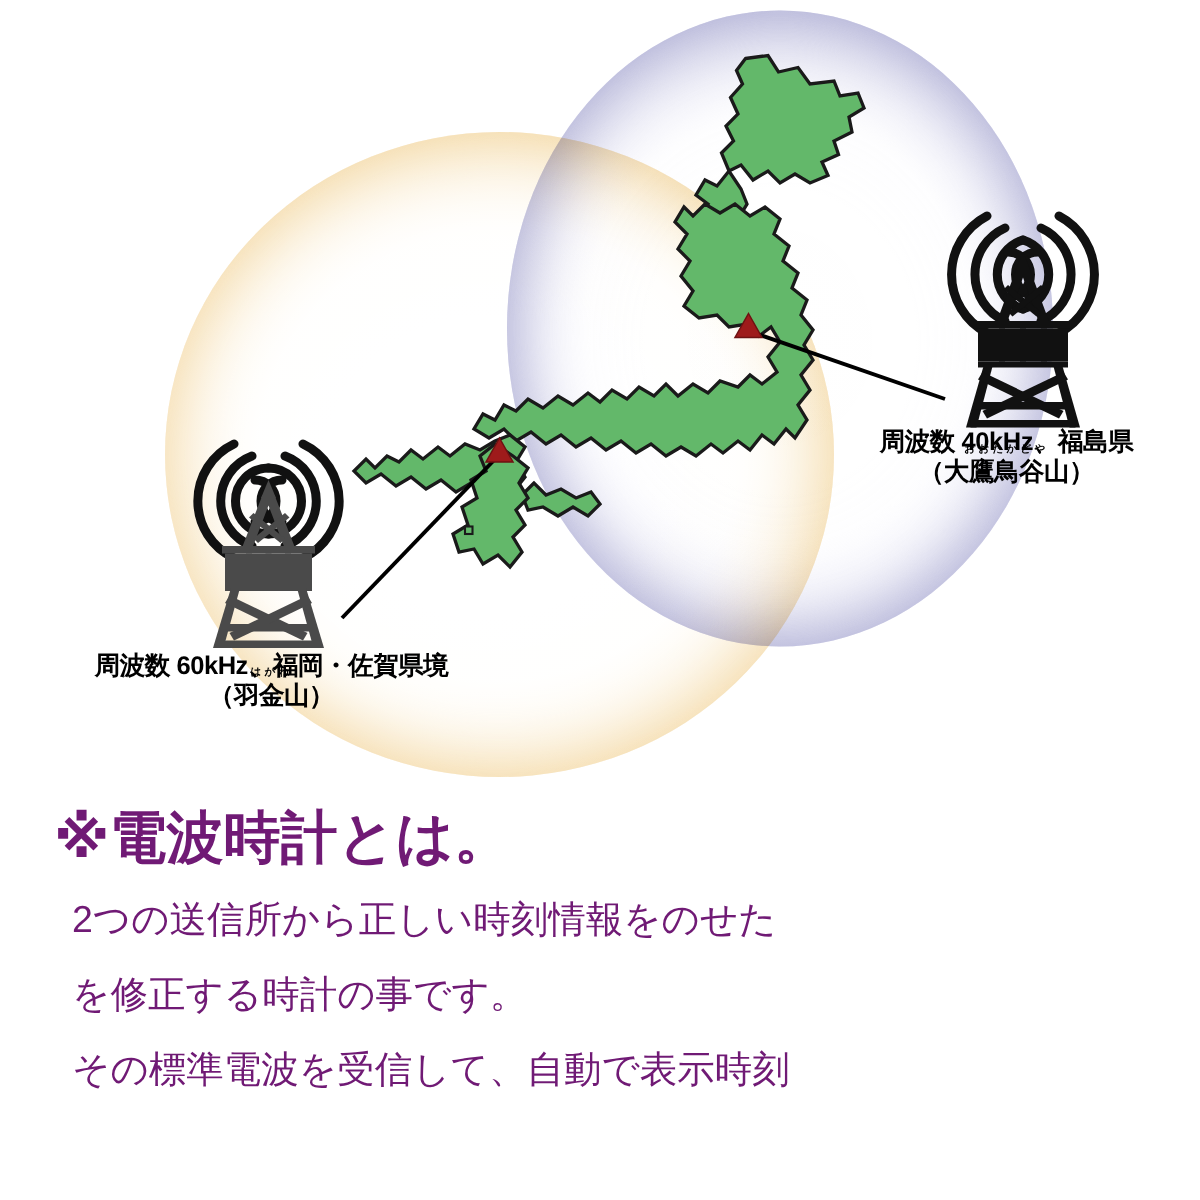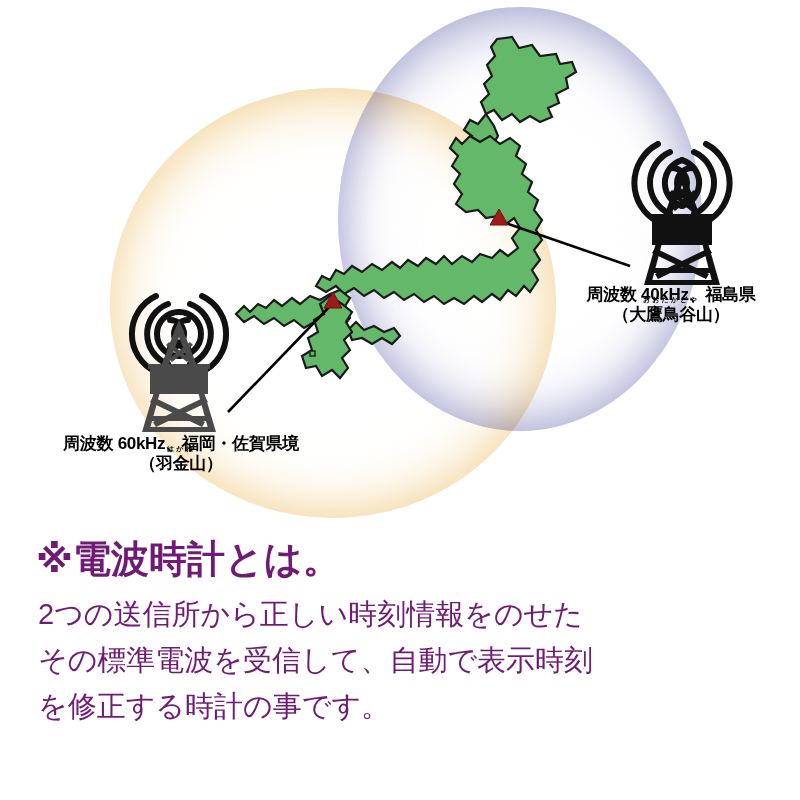--- a/index.html
+++ b/index.html
@@ -68,22 +68,22 @@
   .label-right{left:566px;top:281px;text-align:center;width:210px;}
   .label-left{left:42px;top:430px;text-align:center;width:278px;}
 
   
   .copy{position:absolute;left:36px;top:538px;width:730px;color:#701a75;}
   .headline{
     font-size:38px;font-weight:bold;letter-spacing:0px;
     line-height:1.15;margin:0 0 10px 0;
   }
   .para-line{
-    font-size:29px;font-weight:normal;letter-spacing:0px;
-    line-height:1.52;margin:2px;
+    font-size:25px;font-weight:normal;letter-spacing:0px;
+    line-height:1.52;margin:12px;
   }
 </style>
 </head>
 <body>
 
 <div id="page">
 
   <div class="diagram">
 
     <div class="sphere sphere-orange"></div>
@@ -207,17 +207,17 @@
     <div class="label label-left">
       <div class="line1">周波数 60kHz、福岡・佐賀県境</div>
       <div class="line2"><span>（</span><span class="ruby-wrap"><span class="ruby">はがね</span><span>羽金山</span></span><span>）</span></div>
     </div>
 
   </div>
 
   <div class="copy">
     <div class="headline">※電波時計とは。</div>
     <p class="para-line">2つの送信所から正しい時刻情報をのせた</p>
+    <p class="para-line">を修正する時計の事です。</p>
     <p class="para-line">その標準電波を受信して、自動で表示時刻</p>
-    <p class="para-line">を修正する時計の事です。</p>
   </div>
 
 </div>
 
 </body></html>

